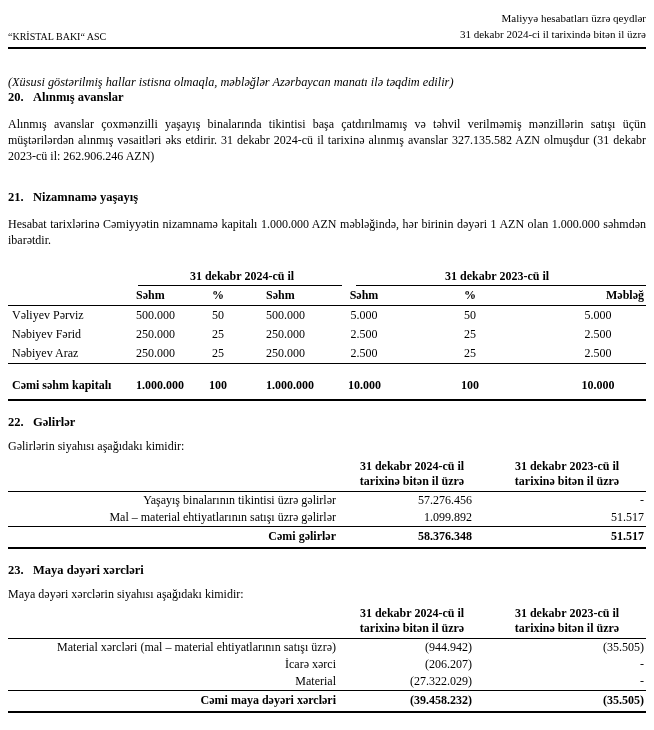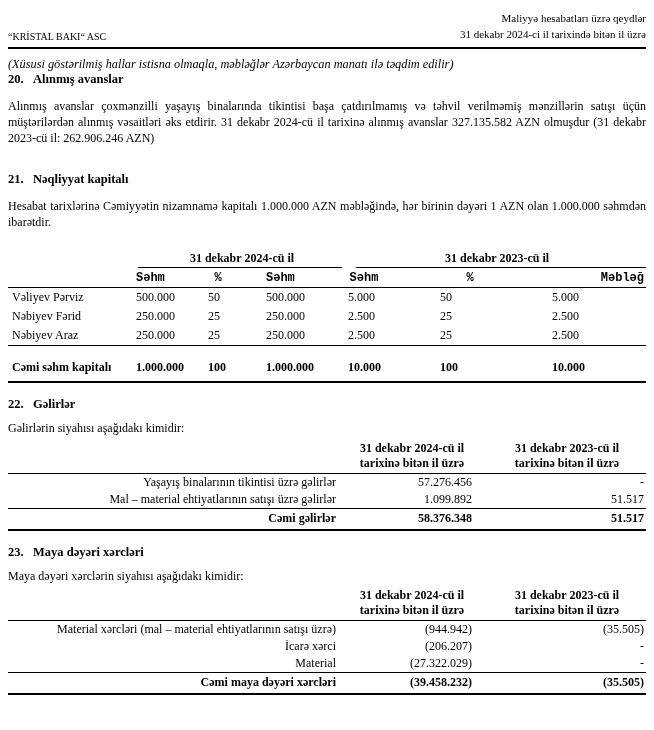--- a/index.html
+++ b/index.html
@@ -7,41 +7,41 @@
     width:654px;height:730px;box-sizing:border-box;
     padding:6px 8px 0 8px;overflow:hidden;
     font-family:"Liberation Serif","DejaVu Serif",serif;
     font-size:12px;color:#000;background:#fff;
   }
   
   .page-header{display:flex;justify-content:space-between;align-items:flex-end;
     border-bottom:2px solid #000;padding:4px 0 5px 0;}
   .company{font-size:10px;white-space:nowrap;}
   .titles{text-align:right;font-size:11px;line-height:16px;}
-  .note{font-style:italic;margin-top:8px;font-size:12.3px;}
+  .note{font-style:italic;margin-top:26px;font-size:12.3px;}
   
   .sec-h{font-weight:bold;font-size:12.5px;}
   .sec-h .num{display:inline-block;min-width:25px;}
   .mt19{} .mt26{margin-top:26px;} .mt14{margin-top:14px;} .mt13{margin-top:13px;}
   .para{margin-top:11px;text-align:justify;line-height:16px;}
   .intro{margin-top:9px;}
   
   .t21{width:638px;border-collapse:collapse;table-layout:fixed;margin-top:20px;font-size:12px;}
   .t21 th,.t21 td{padding:0;font-weight:normal;}
   .t21 .grp{font-weight:bold;text-align:center;position:relative;height:16px;
     vertical-align:bottom;padding-bottom:2px;}
   .t21 .grp24::after{content:"";position:absolute;left:2px;right:6px;bottom:0;
     border-bottom:1.5px solid #000;}
   .t21 .grp23::after{content:"";position:absolute;left:8px;right:0;bottom:0;
     border-bottom:1.5px solid #000;}
   .t21 tr.colhead th{font-weight:bold;border-bottom:1.5px solid #000;height:17px;
-    vertical-align:bottom;padding-bottom:2px;text-align:center;font-family:Liberation Mono, monospace;}
+    vertical-align:bottom;padding-bottom:2px;text-align:center;}
   .t21 tbody td{height:19px;vertical-align:middle;}
   .t21 .name{text-align:left;padding-left:4px;}
-  .t21 .num{text-align:left;}
+  .t21 .num{text-align:center;}
   .t21 .c1{padding-right:46px;} .t21 .c2{padding-right:38px;}
   .t21 .c3{padding-right:54px;} .t21 .c4{padding-right:60px;}
   .t21 .c5{padding-right:52px;} .t21 .c6{padding-right:2px;}
   .t21 tr.colhead th.c6{text-align:right;}
   .t21 tr.lastdata td{border-bottom:1.5px solid #000;}
   .t21 tr.total td{font-weight:bold;padding-top:12px;padding-bottom:4px;
     border-bottom:2px solid #000;}
   
   .fint{width:638px;border-collapse:collapse;table-layout:fixed;font-size:12px;}
   .fint.mt5{margin-top:5px;} .fint.mt4{margin-top:4px;}
@@ -68,21 +68,21 @@
   </div>
 
   <div class="note">(Xüsusi göstərilmiş hallar istisna olmaqla, məbləğlər Azərbaycan manatı ilə təqdim edilir)</div>
 
   <div class="sec-h mt19">
     <span class="num">20.</span><span>Alınmış avanslar</span>
   </div>
   <div class="para">Alınmış avanslar çoxmənzilli yaşayış binalarında tikintisi başa çatdırılmamış və təhvil verilməmiş mənzillərin satışı üçün müştərilərdən alınmış vəsaitləri əks etdirir. 31 dekabr 2024-cü il tarixinə alınmış avanslar 327.135.582 AZN olmuşdur (31 dekabr 2023-cü il: 262.906.246 AZN)</div>
 
   <div class="sec-h mt26">
-    <span class="num">21.</span><span>Nəqliyyat kapitalı</span>
+    <span class="num">21.</span><span>Nizamnamə yaşayış</span>
   </div>
   <div class="para mt13">Hesabat tarixlərinə Cəmiyyətin nizamnamə kapitalı 1.000.000 AZN məbləğində, hər birinin dəyəri 1 AZN olan 1.000.000 səhmdən ibarətdir.</div>
 
   <table class="t21">
     <colgroup>
       <col style="width:128px">
         <col style="width:72px">
         <col style="width:58px">
       <col style="width:82px">
         <col style="width:92px">

